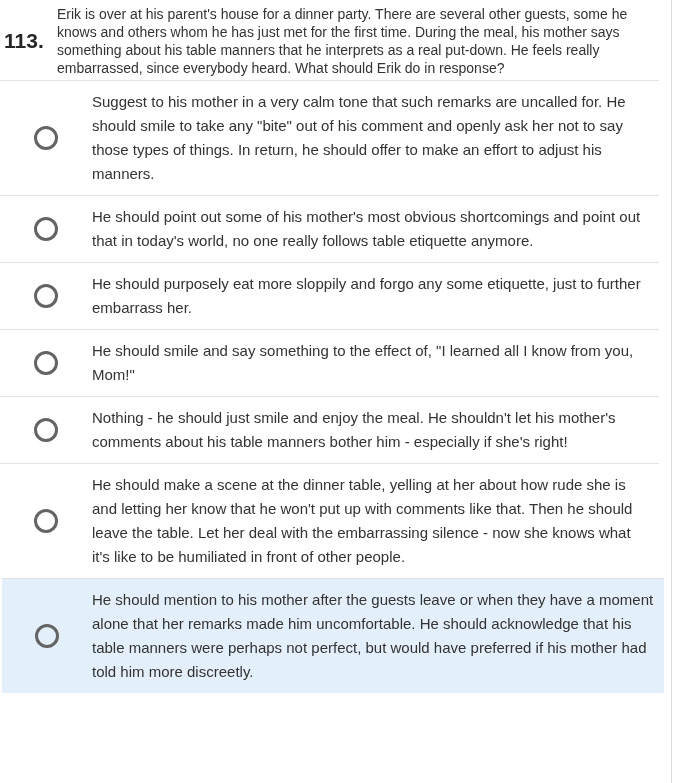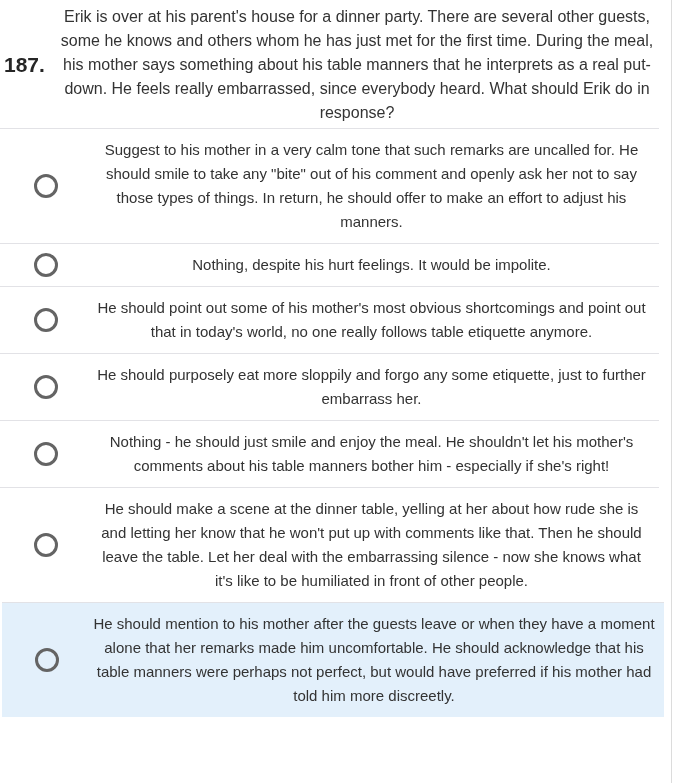--- a/index.html
+++ b/index.html
@@ -28,29 +28,27 @@
     flex: 0 0 57px;
     font-size: 21px;
     font-weight: 700;
     color: #262626;
     padding-left: 4px;
     box-sizing: border-box;
     line-height: 24px;
   }
   .question-text {
     flex: 1;
-    font-size: 16px;
-    line-height: 24px;
+    font-size: 14px;
+    line-height: 18px;
     color: #333333;
     padding-right: 14px;
-    text-align: center;
   }
   .options-list {
     display: block;
-    text-align: center;
   }
   .option-row {
     display: flex;
     align-items: center;
     border-top: 1px solid #e2e2e6;
     margin-right: 12px;
     padding: 9px 0;
     box-sizing: border-box;
   }
   .option-row.highlighted {
@@ -85,48 +83,48 @@
     padding-right: 8px;
     cursor: pointer;
   }
 </style>
 </head>
 <body>
 
 <div class="card">
 
   <div class="question-block">
-    <div class="question-number">187.</div>
+    <div class="question-number">113.</div>
     <div class="question-text">Erik is over at his parent's house for a dinner party. There are several other guests, some he knows and others whom he has just met for the first time. During the meal, his mother says something about his table manners that he interprets as a real put-down. He feels really embarrassed, since everybody heard. What should Erik do in response?</div>
   </div>
 
   <div class="options-list">
       <div class="option-row">
     <div class="radio-cell">
       <div class="radio-circle"></div>
     </div>
     <div class="option-label">Suggest to his mother in a very calm tone that such remarks are uncalled for. He should smile to take any "bite" out of his comment and openly ask her not to say those types of things. In return, he should offer to make an effort to adjust his manners.</div>
   </div>
       <div class="option-row">
     <div class="radio-cell">
       <div class="radio-circle"></div>
     </div>
-    <div class="option-label">Nothing, despite his hurt feelings. It would be impolite.</div>
-  </div>
-      <div class="option-row">
-    <div class="radio-cell">
-      <div class="radio-circle"></div>
-    </div>
     <div class="option-label">He should point out some of his mother's most obvious shortcomings and point out that in today's world, no one really follows table etiquette anymore.</div>
   </div>
       <div class="option-row">
     <div class="radio-cell">
       <div class="radio-circle"></div>
     </div>
     <div class="option-label">He should purposely eat more sloppily and forgo any some etiquette, just to further embarrass her.</div>
+  </div>
+      <div class="option-row">
+    <div class="radio-cell">
+      <div class="radio-circle"></div>
+    </div>
+    <div class="option-label">He should smile and say something to the effect of, "I learned all I know from you, Mom!"</div>
   </div>
       <div class="option-row">
     <div class="radio-cell">
       <div class="radio-circle"></div>
     </div>
     <div class="option-label">Nothing - he should just smile and enjoy the meal. He shouldn't let his mother's comments about his table manners bother him - especially if she's right!</div>
   </div>
       <div class="option-row">
     <div class="radio-cell">
       <div class="radio-circle"></div>

